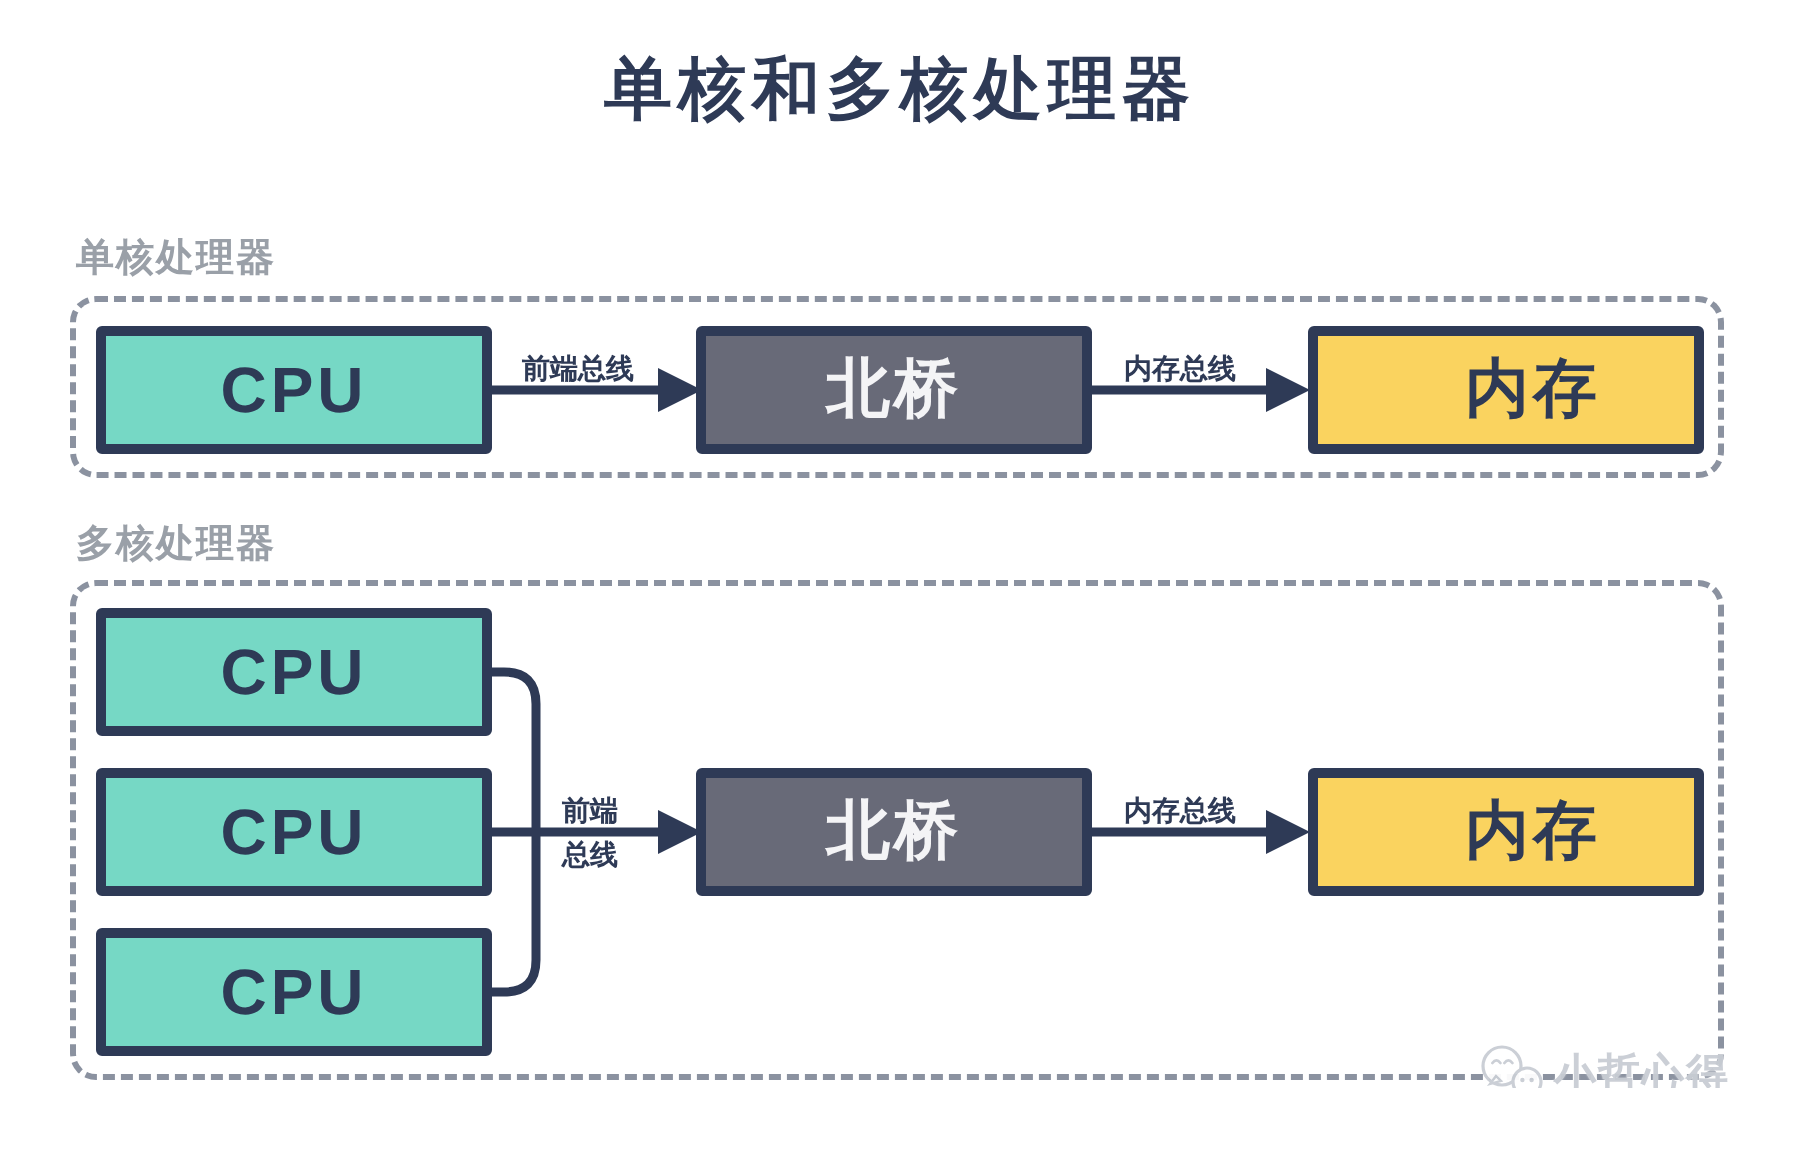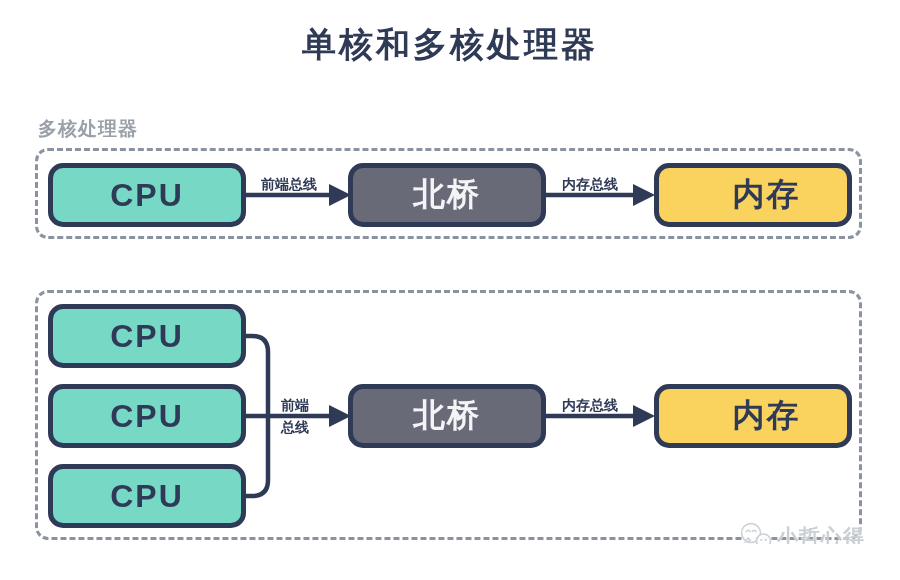--- a/index.html
+++ b/index.html
@@ -39,21 +39,21 @@
     border-radius: 13px;
     box-sizing: border-box;
     background: transparent;
   }
   .node {
     position: absolute;
     width: 198px;
     height: 64px;
     box-sizing: border-box;
     border: 5px solid var(--navy);
-    border-radius: 15px;
+    border-radius: 3px;
     display: flex;
     align-items: center;
     justify-content: center;
     font-size: 32px;
     font-weight: 900;
     letter-spacing: 2px;
     color: var(--navy);
   }
   .node.cpu  { background: var(--teal); }
   .node.nb   { background: var(--box-gray); color: #f4f4f6; text-align: right; }
@@ -102,30 +102,31 @@
   .wm-stroke { stroke: var(--watermark-gray); fill: #ffffff; }
   .wm-dot    { fill: var(--watermark-gray); }
 </style>
 </head>
 <body>
 
 <div id="canvas">
 
   <div class="title">单核和多核处理器</div>
 
-  <div class="sec-label" style="left:38px; top:116px;">多核处理器</div>
+  <div class="sec-label" style="left:38px; top:116px;">单核处理器</div>
   <div class="sec-box" style="left:35px; top:148px; width:827px; height:91px;"></div>
 
   <div class="node cpu" style="left:48px; top:163px;">CPU</div>
   <div class="node nb" style="left:348px; top:163px;">北桥</div>
   <div class="node mem" style="left:654px; top:163px;">内存</div>
 
   <div class="bus-label" style="left:248px; top:174px; width:82px;">前端总线</div>
   <div class="bus-label" style="left:548px; top:174px; width:84px;">内存总线</div>
 
+  <div class="sec-label" style="left:38px; top:259px;">多核处理器</div>
   <div class="sec-box" style="left:35px; top:290px; width:827px; height:250px;"></div>
 
   <div class="node cpu" style="left:48px; top:304px;">CPU</div>
   <div class="node cpu" style="left:48px; top:384px;">CPU</div>
   <div class="node cpu" style="left:48px; top:464px;">CPU</div>
   <div class="node nb" style="left:348px; top:384px;">北桥</div>
   <div class="node mem" style="left:654px; top:384px;">内存</div>
 
   <div class="bus-label wrap" style="left:281px; top:394px; width:40px;">前端总线</div>
   <div class="bus-label" style="left:548px; top:395px; width:84px;">内存总线</div>

